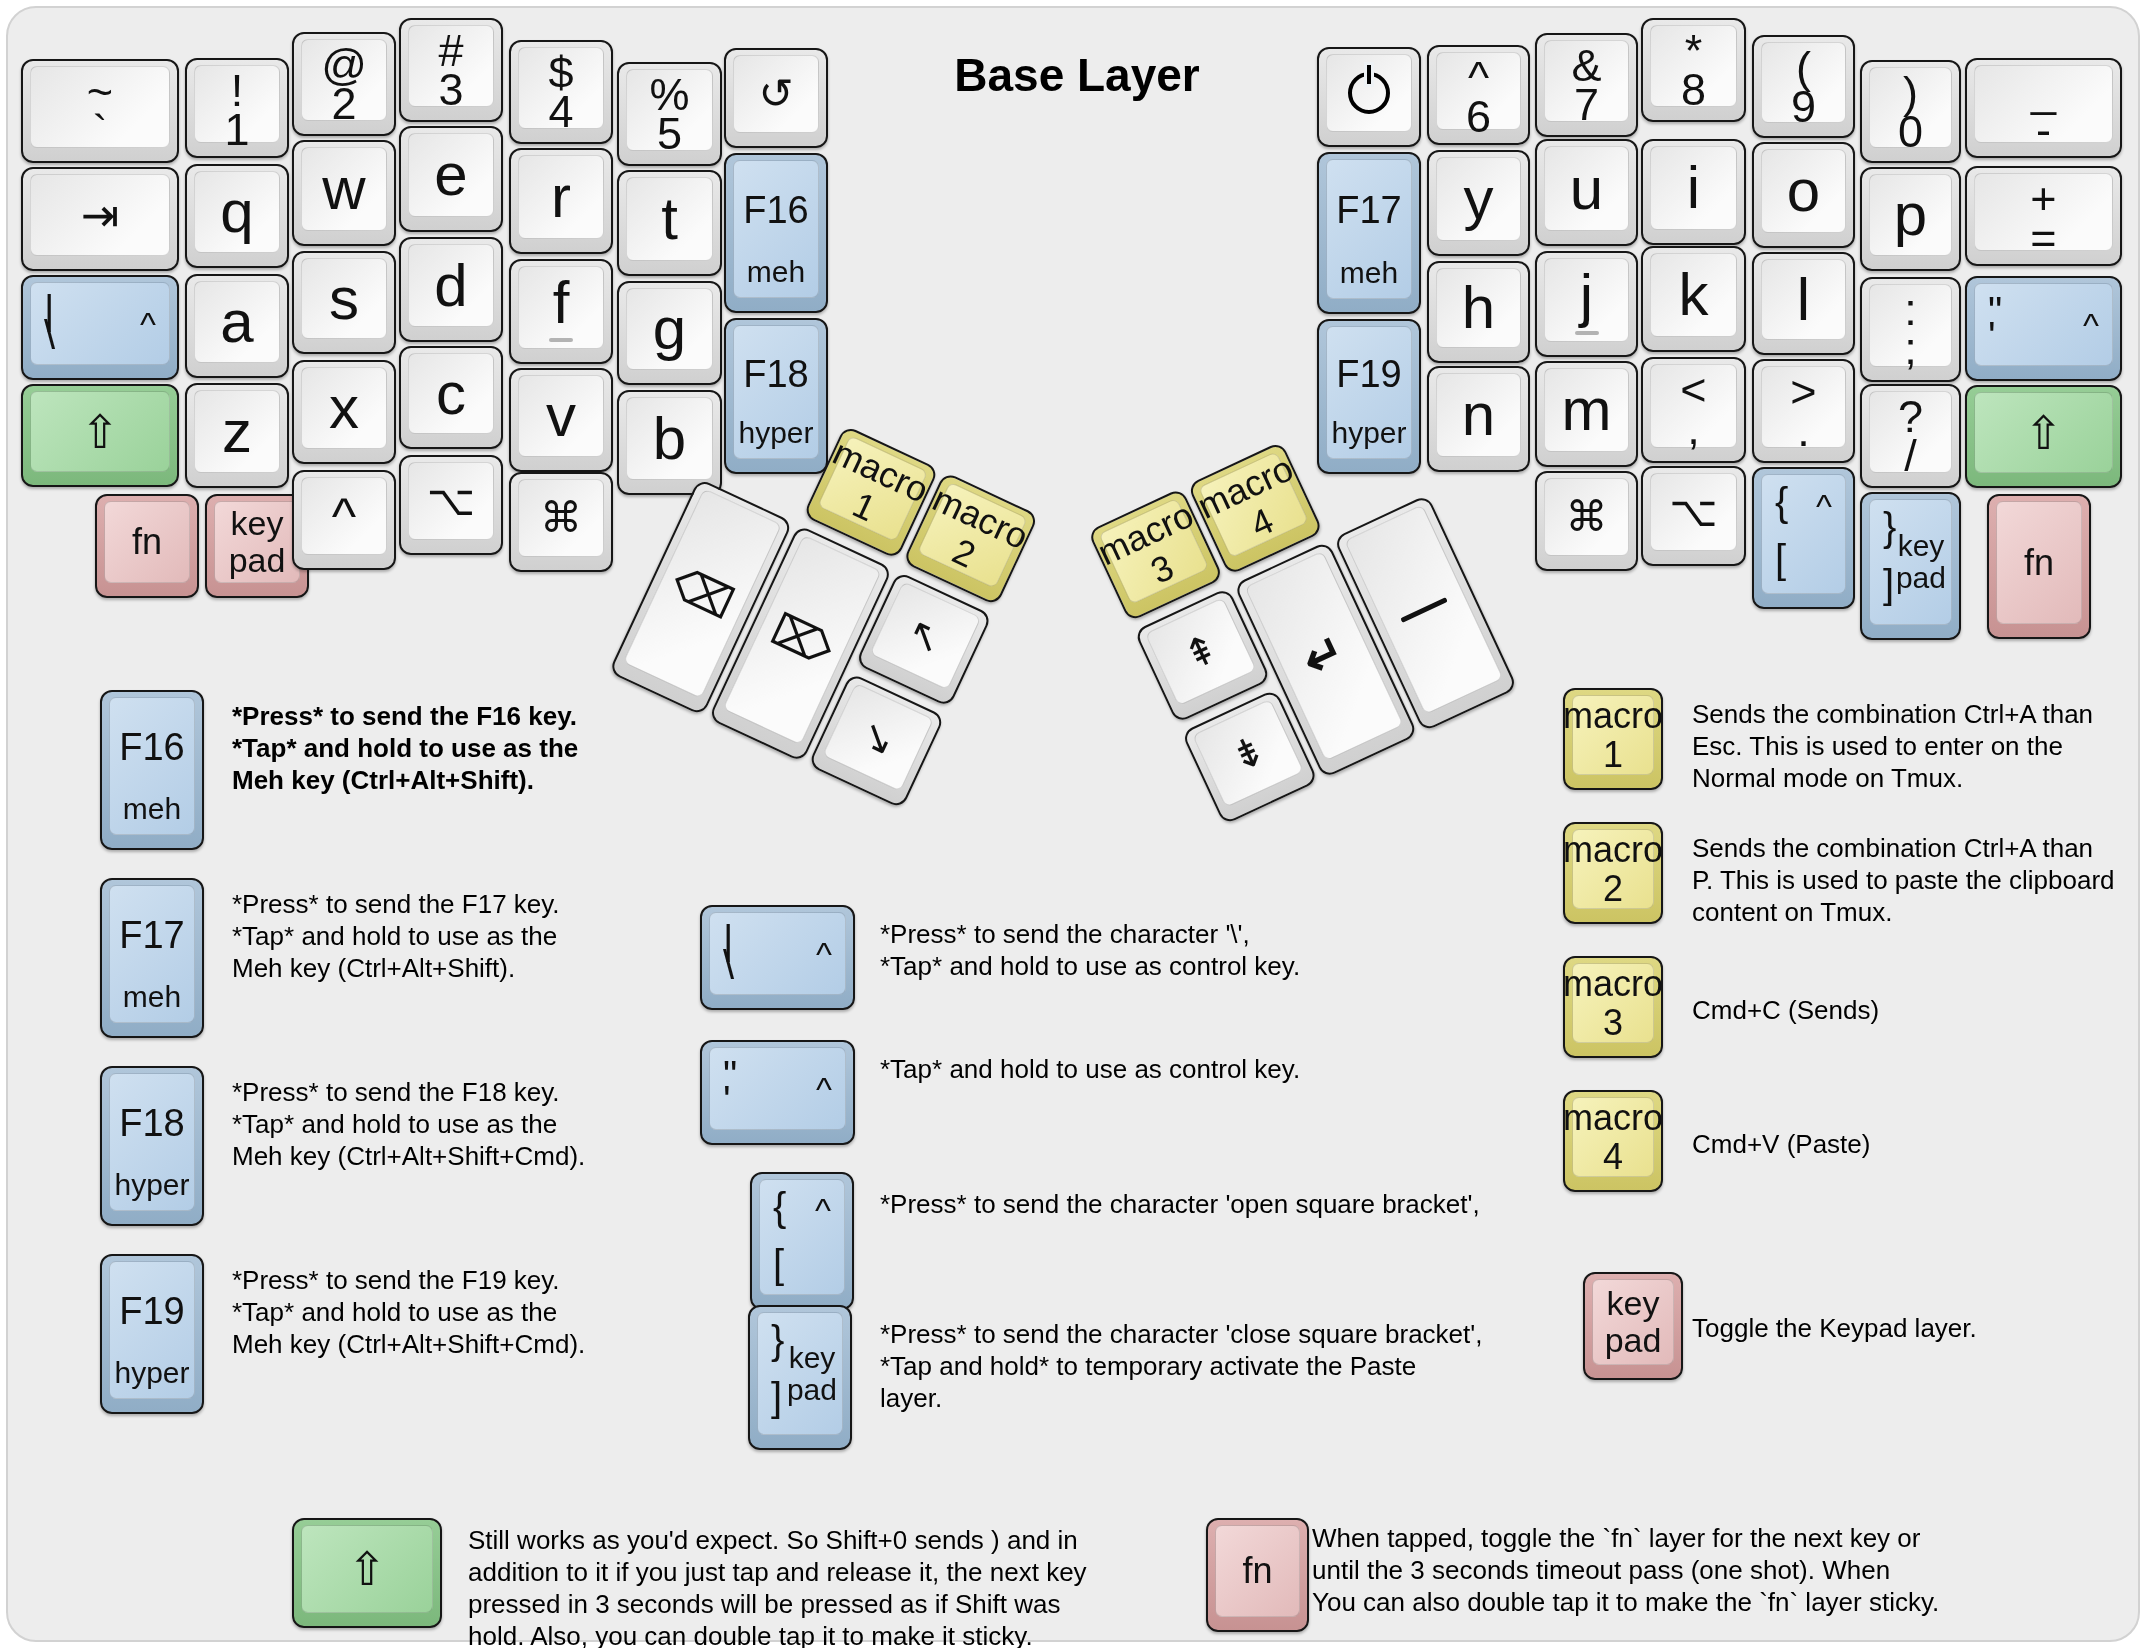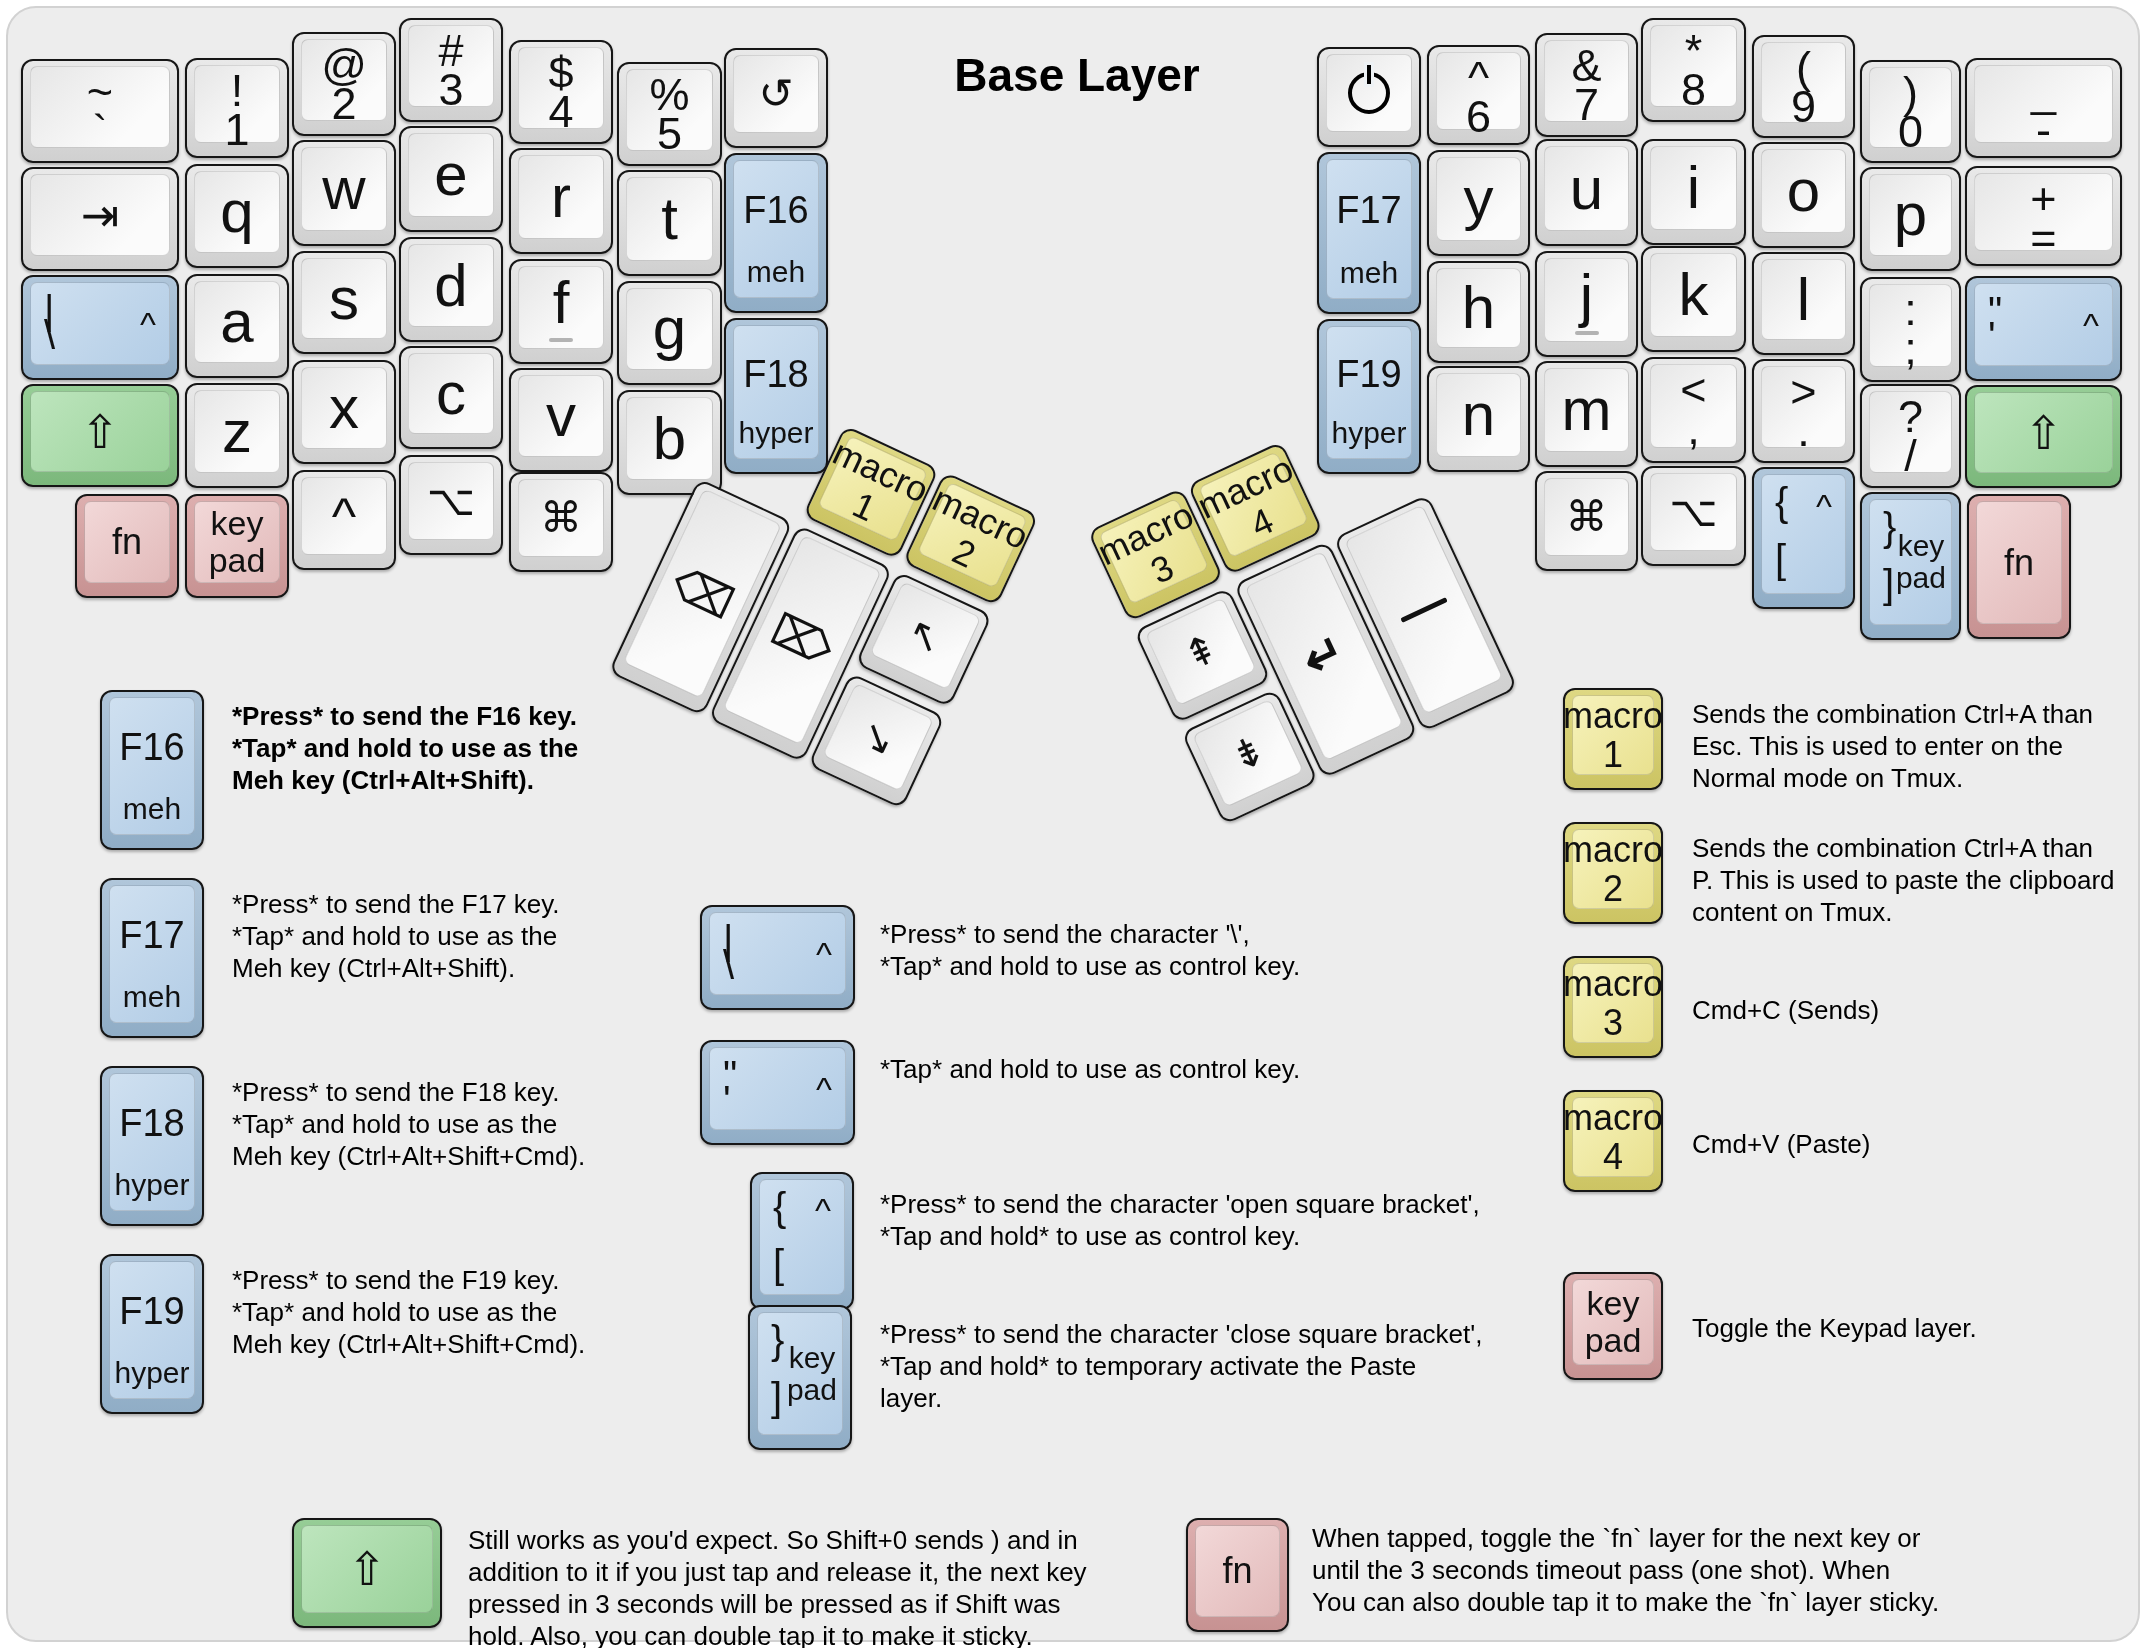--- a/index.html
+++ b/index.html
@@ -14,21 +14,21 @@
   .key{position:absolute;border:2px solid #161616;border-radius:12px;box-sizing:border-box;
        box-shadow:0 2px 3px rgba(0,0,0,.28);}
   .keytop{position:absolute;left:7px;right:7px;top:5px;bottom:13px;border-radius:7px;
           border:1px solid rgba(0,0,0,.15);overflow:visible;}
   .key.white{background:linear-gradient(180deg,#e9e9e9,#d0d0d0);}
   .key.white .keytop{background:linear-gradient(135deg,#e6e6e6 0%,#fbfbfb 75%);}
   .key.blue{background:linear-gradient(180deg,#b0c6da,#90adc6);}
   .key.blue .keytop{background:linear-gradient(135deg,#cfe0f0,#b3cde6);}
   .key.green{background:linear-gradient(180deg,#96cd96,#7cb87c);}
   .key.green .keytop{background:linear-gradient(135deg,#bde5bd,#9ad29a);}
-  .key.pink{background:linear-gradient(180deg,#ddafaf,#c79292);}
+  .key.pink{background:linear-gradient(180deg,#ddafaf,#c79292);margin-left:20px;}
   .key.pink .keytop{background:linear-gradient(135deg,#f2d8d8,#e2baba);}
   .key.yellow{background:linear-gradient(180deg,#ded883,#ccc463);}
   .key.yellow .keytop{background:linear-gradient(135deg,#f6f2bb,#e9e18f);}
   
   .lab{color:#111;line-height:1;}
   .flexmid{display:flex;align-items:center;justify-content:center;flex-direction:column;}
   .flexcol{display:flex;flex-direction:column;align-items:center;justify-content:flex-start;
            padding-top:5px;box-sizing:border-box;}
   .flexlines{display:flex;flex-direction:column;align-items:center;justify-content:center;}
   .pairlab{font-size:45px;line-height:39px;}
@@ -551,21 +551,20 @@
       </div>
       <div class="key blue tallmod" style="left: 750px; top: 1172px; width: 104px; height: 138px;">
         <div class="keytop">
           <span class="lab tl">{</span>
           <span class="lab bl">[</span>
           <span class="lab rr">^</span>
         </div>
       </div>
       <div class="ann" style="left: 880px; top: 1188px;">
         <div>*Press* to send the character 'open square bracket',</div>
-        <div>*Tap and hold* to use as control key.</div>
       </div>
       <div class="key blue tallmod" style="left: 748px; top: 1305px; width: 104px; height: 145px;">
         <div class="keytop">
           <span class="lab tl">}</span>
           <span class="lab bl">]</span>
           <span class="lab rlines">
             <div>key</div>
             <div>pad</div>
           </span>
         </div>

